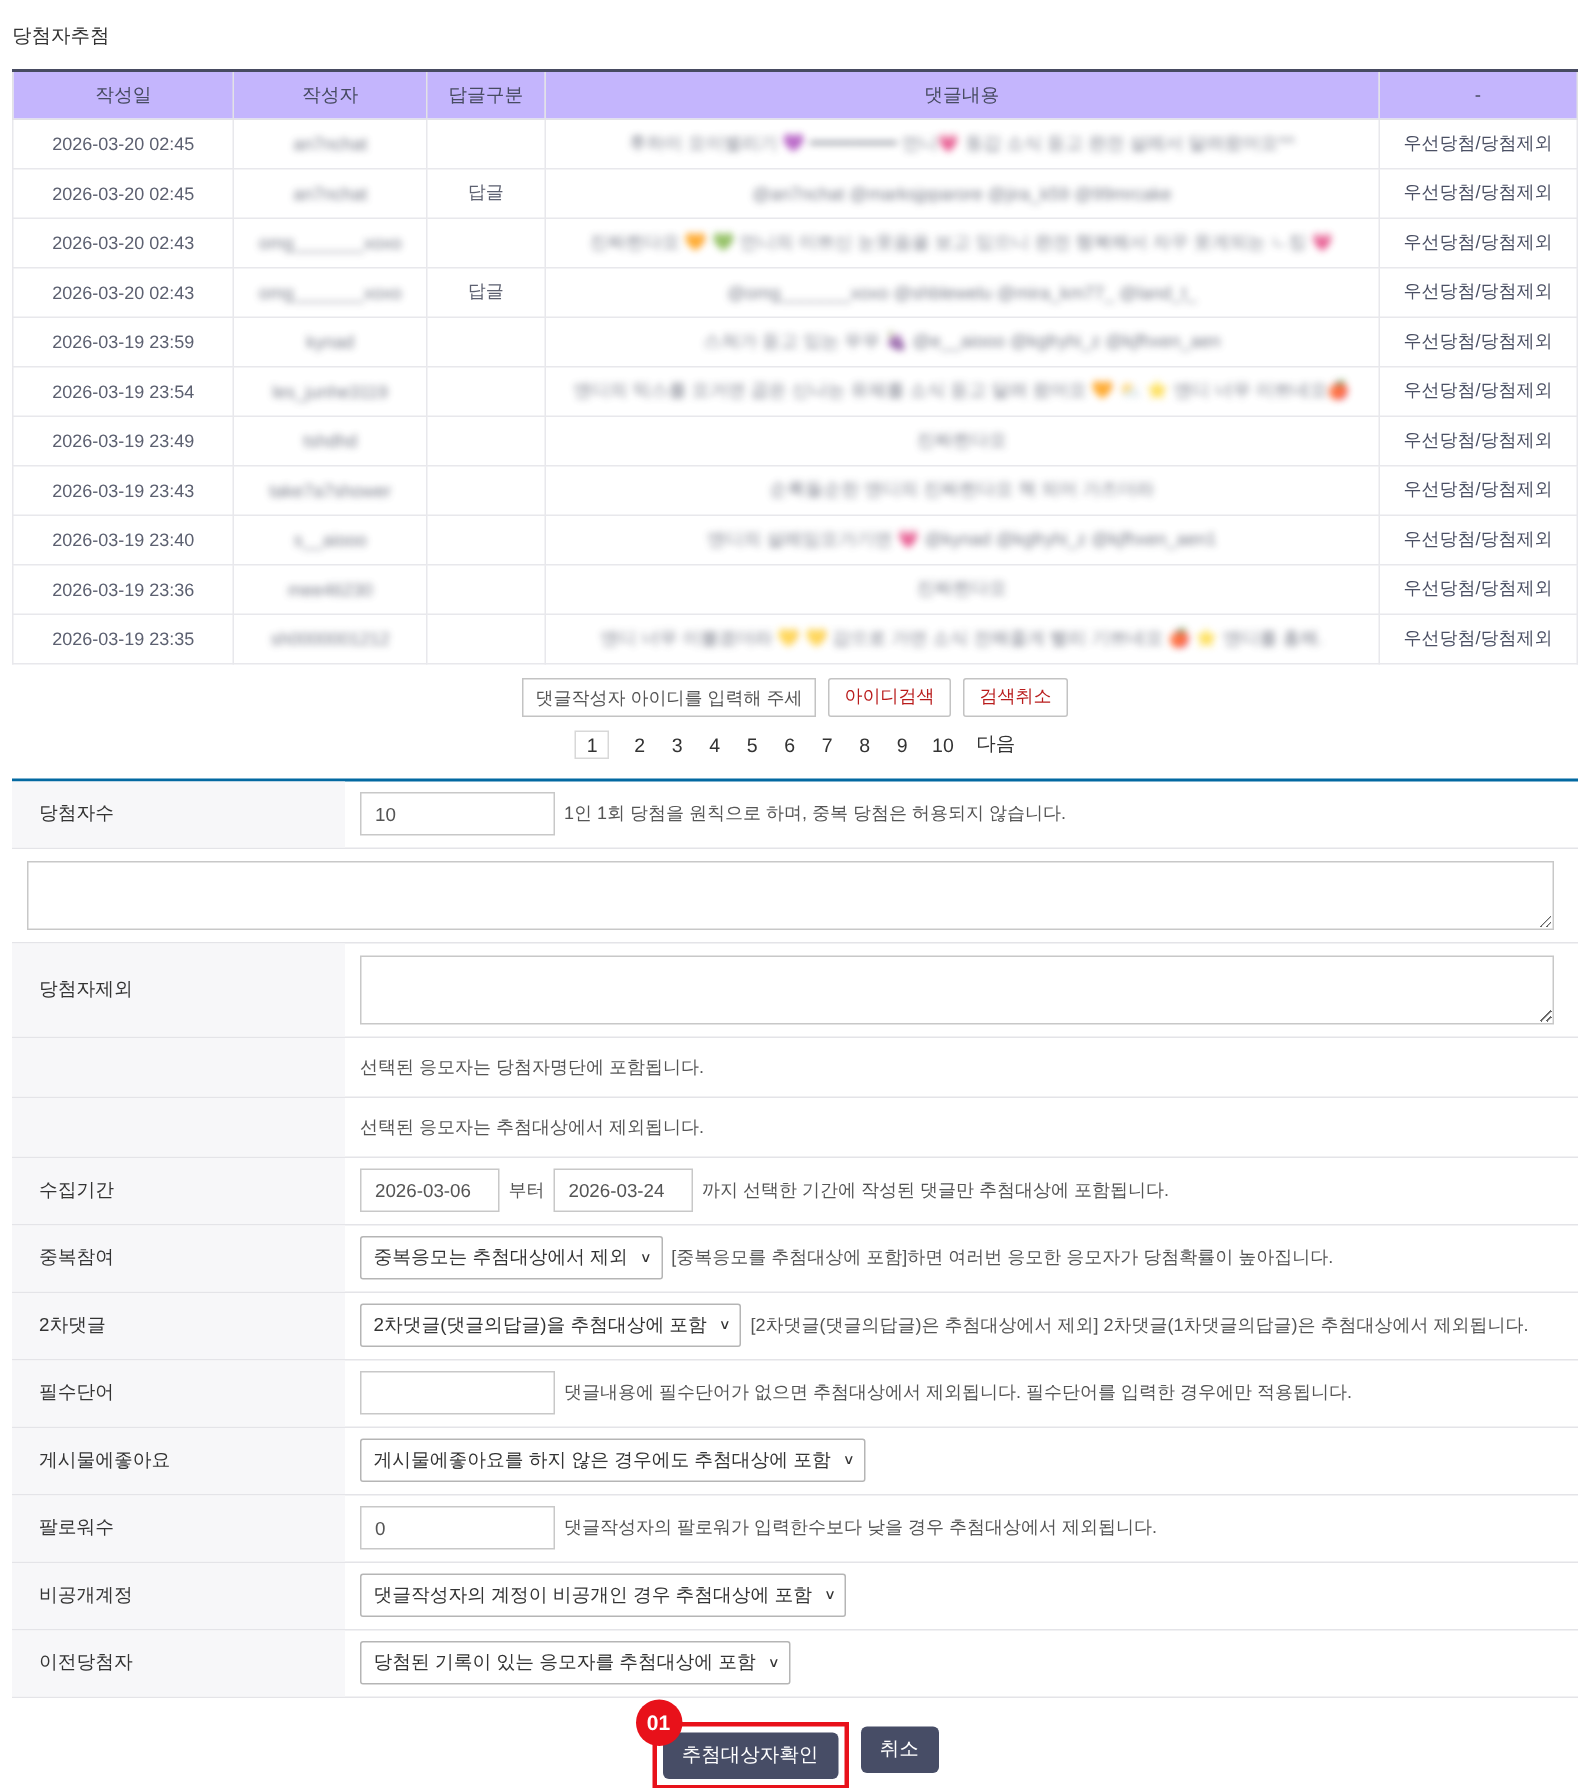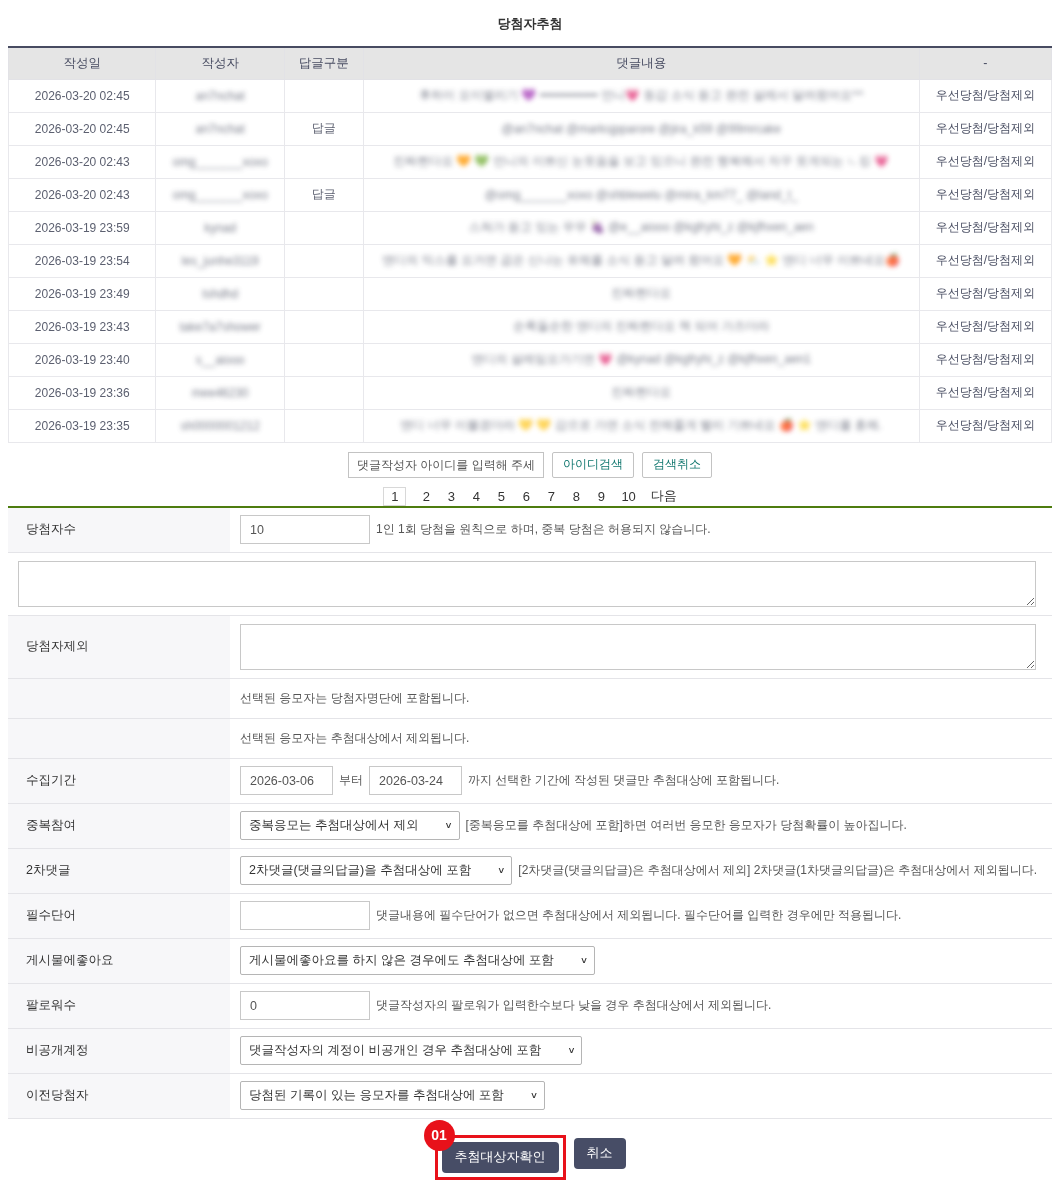--- a/index.html
+++ b/index.html
@@ -6,31 +6,31 @@
   html,body { margin:0; padding:0; background:#fff; }
   body {
     width:1060px;
     font-family:"Liberation Sans","DejaVu Sans",sans-serif;
     color:#333;
   }
   .wrap { margin:0 8px; }
 
   
   .page-title {
-    text-align:center; font-size:13px; font-weight:bold;
+    font-size:13px; font-weight:normal;
     padding:15px 0 13px; color:#333;
   }
 
   
   table.comments {
     width:100%; border-collapse:collapse;
     border-top:2px solid #474b61; font-size:12px;
   }
   table.comments th {
-    background:#e5e5e5; color:#474b61; font-weight:normal;
+    background:#c4b5fd; color:#474b61; font-weight:normal;
     height:32px; border:1px solid #e2e2e6; border-top:none;
     font-size:12.5px;
     margin-top:18px;
   }
   table.comments td {
     height:33px; border:1px solid #e8e8ec; text-align:center;
     color:#5c6070; padding:0 16px; white-space:nowrap; overflow:hidden;
   }
   td.content-cell { max-width:557px; }
   .blur { filter:blur(2.6px); opacity:.8; }
@@ -38,55 +38,55 @@
 
   
   .search-bar { display:flex; justify-content:center; align-items:center; gap:8px; margin-top:9px; }
   .search-input {
     width:196px; height:26px; border:1px solid #c3c3c3;
     padding:0 8px; font-size:12px; color:#444;
   }
   .search-input::placeholder { color:#555; }
   .sbtn {
     height:26px; padding:0 10px; background:#fff; border:1px solid #c3c3c3;
-    font-size:12px; color:#0f766e; border-radius:2px; cursor:pointer;
+    font-size:12px; color:#b91c1c; border-radius:2px; cursor:pointer;
     font-family:inherit;
   }
 
   
   .pagination {
     display:flex; justify-content:center; align-items:center; gap:15px;
     margin-top:9px; font-size:13px; color:#333;
   }
   .page-num { cursor:pointer; min-width:10px; text-align:center; }
   .page-num.current { border:1px solid #d8d8d8; padding:1px 7px; background:#fff; }
   .page-next { cursor:pointer; }
 
   
-  .draw-form { border-top:2px solid #4d7c0f; font-size:12.5px; }
+  .draw-form { margin-top:13px; border-top:2px solid #0369a1; font-size:12.5px; }
   .frow { display:flex; border-bottom:1px solid #e4e4e8; align-items:stretch; min-height:45px; }
   .frow.tall { min-height:56px; }
   .frow.note-row { min-height:40px; }
   .flabel {
     width:222px; flex:0 0 222px; background:#f7f7f9;
     display:flex; align-items:center; padding-left:18px; color:#333;
   }
   .fcontent { flex:1; padding:6px 10px; display:flex; align-items:center; gap:6px; }
   .txt {
     height:29px; width:130px; border:1px solid #c8c8c8; padding:0 9px;
     font-size:12.5px; color:#555; font-family:inherit;
   }
   .txt.date { width:93px; text-align:left; }
   textarea.ta {
     width:calc(100% - 6px); height:46px; border:1px solid #c8c8c8;
     resize:both; font-family:inherit; font-size:12.5px; margin:2px 0;
   }
   .selectbox {
     display:inline-flex; align-items:center; justify-content:space-between;
-    border:1px solid #b5b5b5; height:29px; padding:0 6px 0 8px; gap:26px;
+    border:1px solid #b5b5b5; height:29px; padding:0 6px 0 8px; gap:8px;
     color:#333; background:#fff; cursor:pointer; border-radius:2px;
     white-space:nowrap; font-size:12.5px;
   }
   .selectbox .arrow { font-size:11px; color:#333; transform:scaleY(.8); }
   .note { color:#555; font-size:12px; white-space:nowrap; }
 
   
   .footer {
     display:flex; justify-content:center; align-items:center; gap:8px;
     margin-top:8px; padding-bottom:16px;

